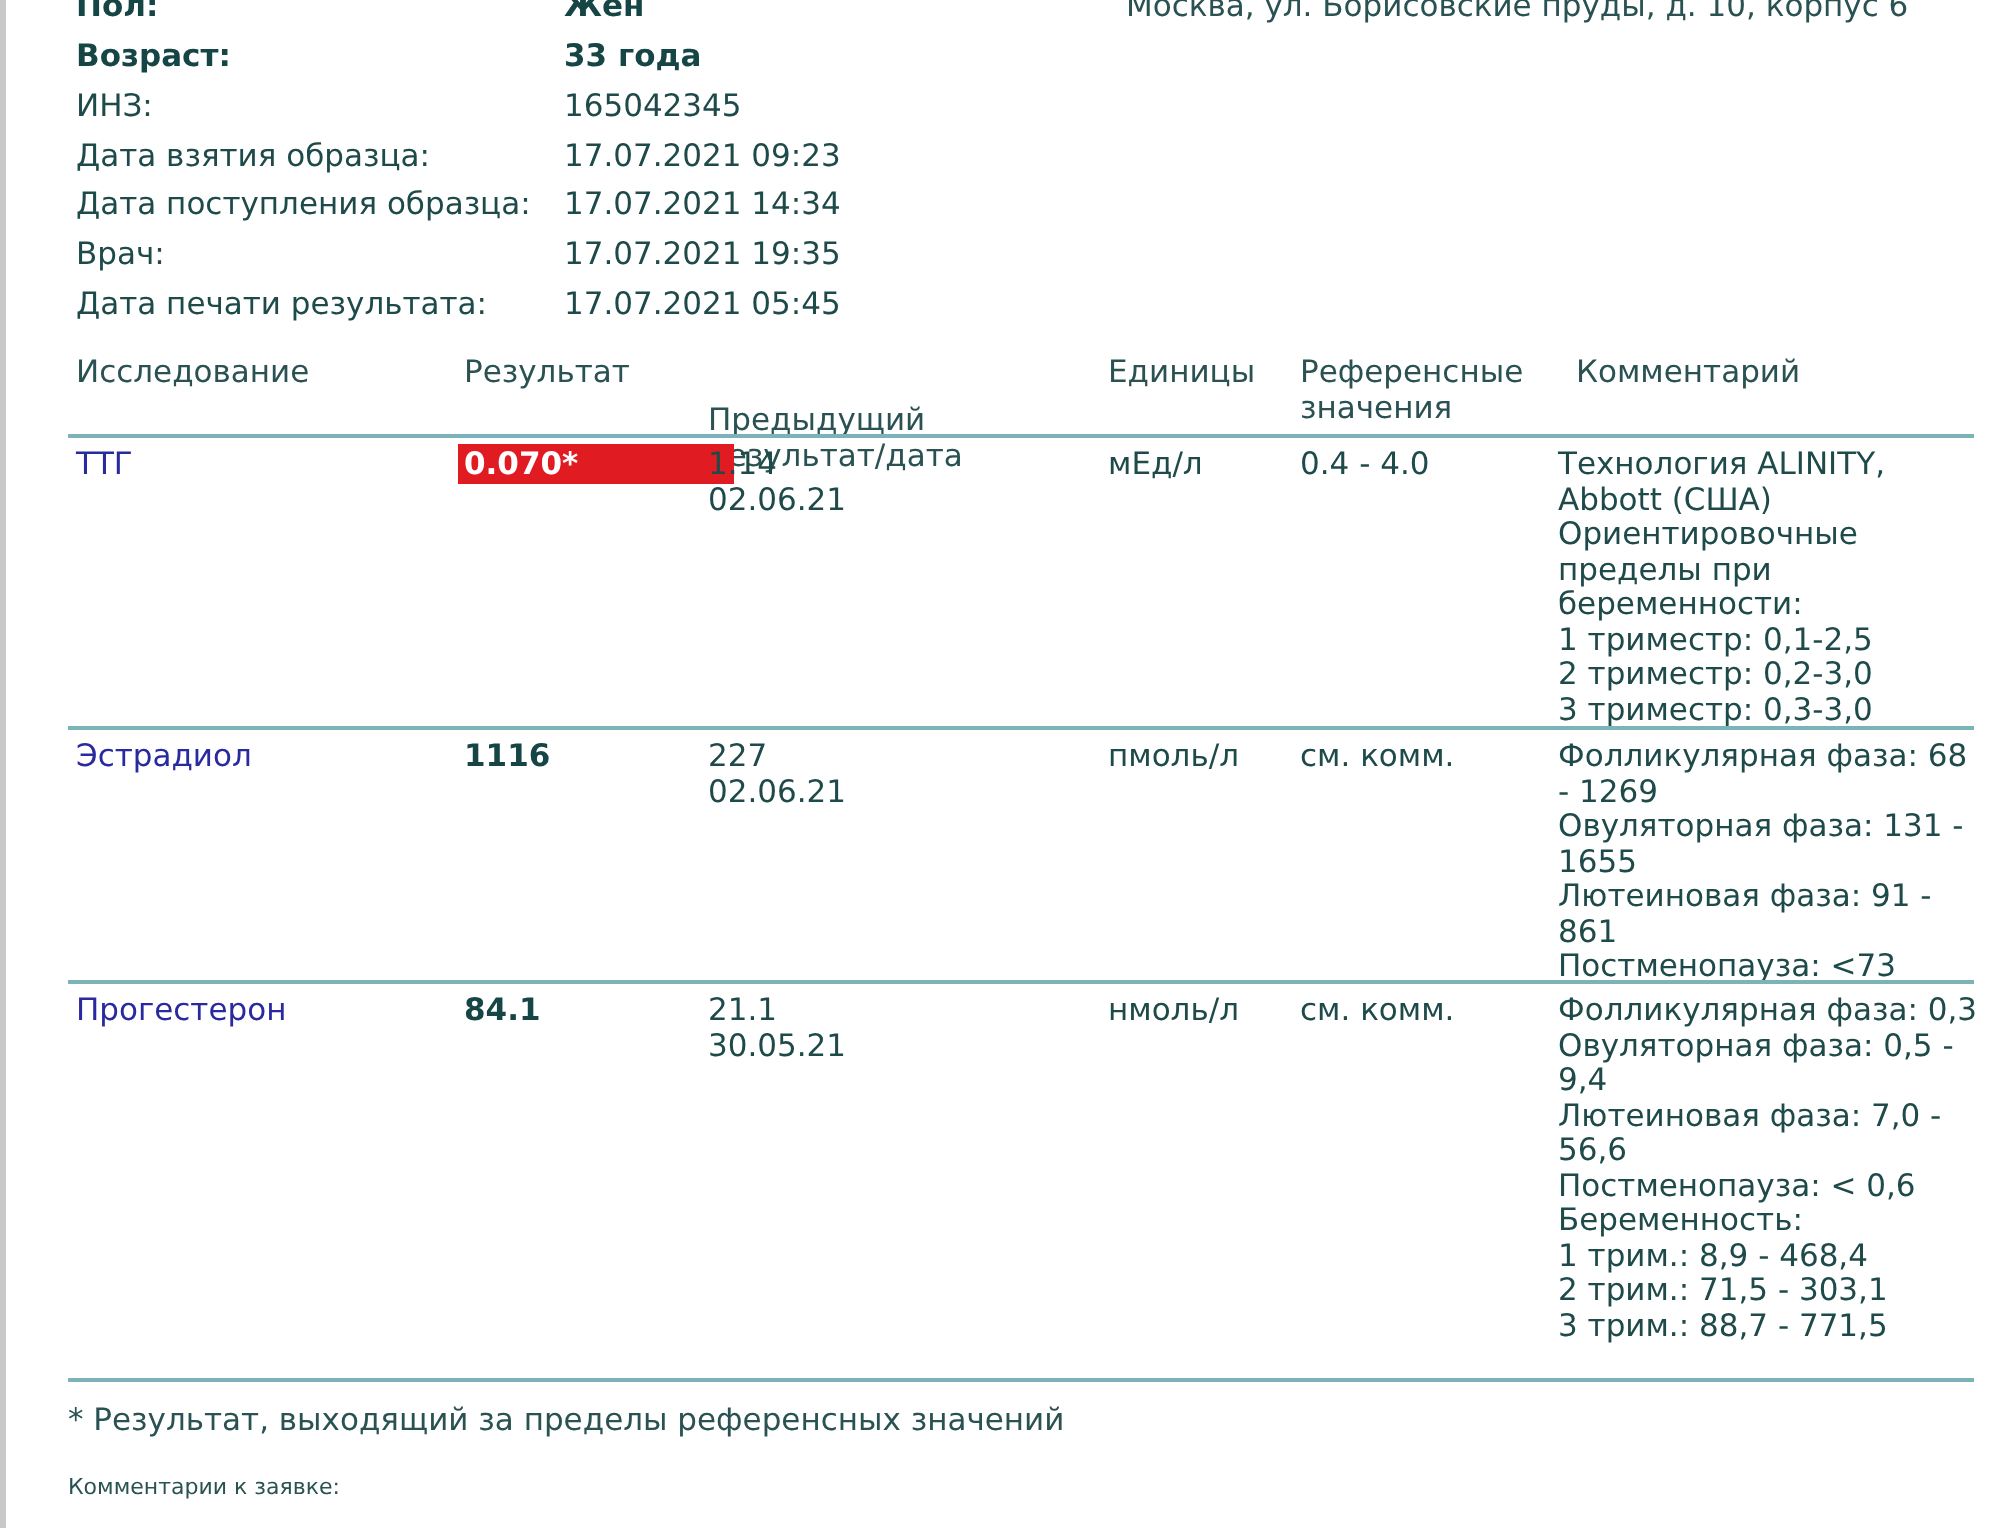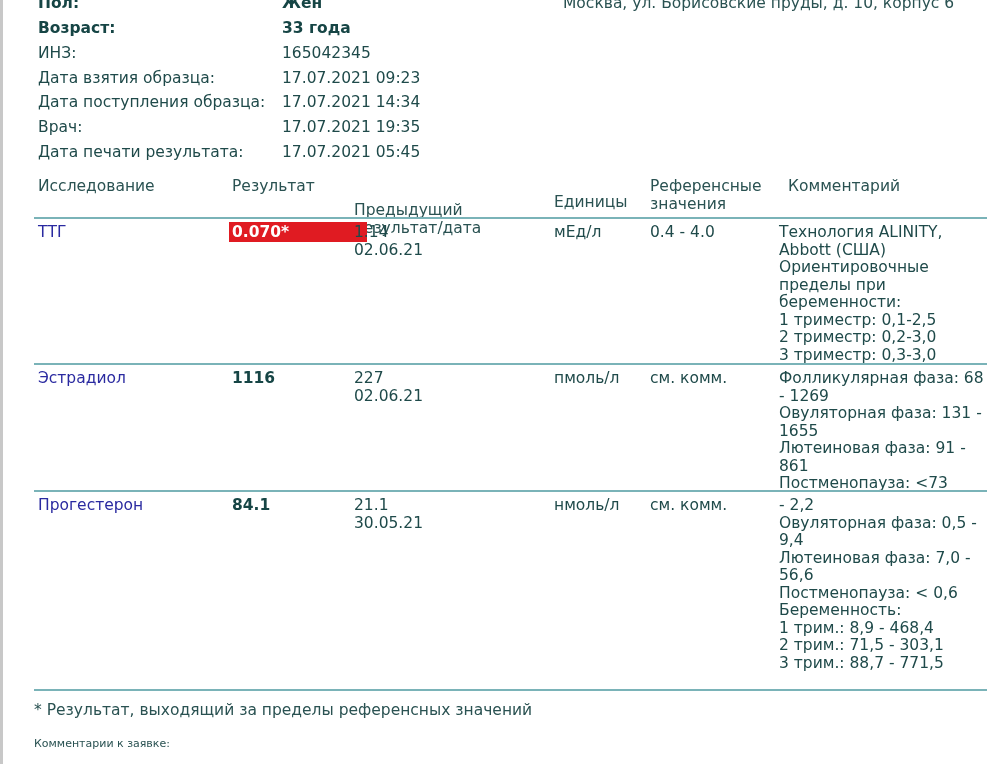--- a/index.html
+++ b/index.html
@@ -68,21 +68,21 @@
 </div>
 
 <div class="address">Москва, ул. Борисовские пруды, д. 10, корпус 6</div>
 
 <div class="col hdr" style="left:38px;">Исследование</div>
 <div class="col hdr" style="left:232px;">Результат</div>
 <div class="col hdr" style="left:354px;margin-top:24px;">
   <span class="comment-line">Предыдущий</span>
   <span class="comment-line">результат/дата</span>
 </div>
-<div class="col hdr" style="left:554px;margin-top:16px;">Единицы</div>
+<div class="col hdr" style="left:554px;">Единицы</div>
 <div class="col hdr" style="left:650px;">
   <span class="comment-line">Референсные</span>
   <span class="comment-line">значения</span>
 </div>
 <div class="col hdr" style="left:788px;">Комментарий</div>
 
 <div class="rule" style="top:217px;"></div>
 
 <div>
   <div class="col name" style="left:38px; top:224px;">ТТГ</div>
@@ -132,21 +132,21 @@
 <div>
   <div class="col name" style="left:38px; top:497px;">Прогестерон</div>
   <div class="col result-bold" style="left:232px; top:497px;">84.1</div>
   <div class="col" style="left:354px; top:497px;">
     <span class="comment-line">21.1</span>
     <span class="comment-line">30.05.21</span>
   </div>
   <div class="col" style="left:554px; top:497px;">нмоль/л</div>
   <div class="col" style="left:650px; top:497px;">см. комм.</div>
   <div class="col" style="left:779px; top:497px;">
-    <span class="comment-line">- 2,2</span>
+    <span class="comment-line">Фолликулярная фаза: 0,3</span>
     <span class="comment-line">Овуляторная фаза: 0,5 -</span>
     <span class="comment-line">9,4</span>
     <span class="comment-line">Лютеиновая фаза: 7,0 -</span>
     <span class="comment-line">56,6</span>
     <span class="comment-line">Постменопауза: &lt; 0,6</span>
     <span class="comment-line">Беременность:</span>
     <span class="comment-line">1 трим.: 8,9 - 468,4</span>
     <span class="comment-line">2 трим.: 71,5 - 303,1</span>
     <span class="comment-line">3 трим.: 88,7 - 771,5</span>
   </div>

